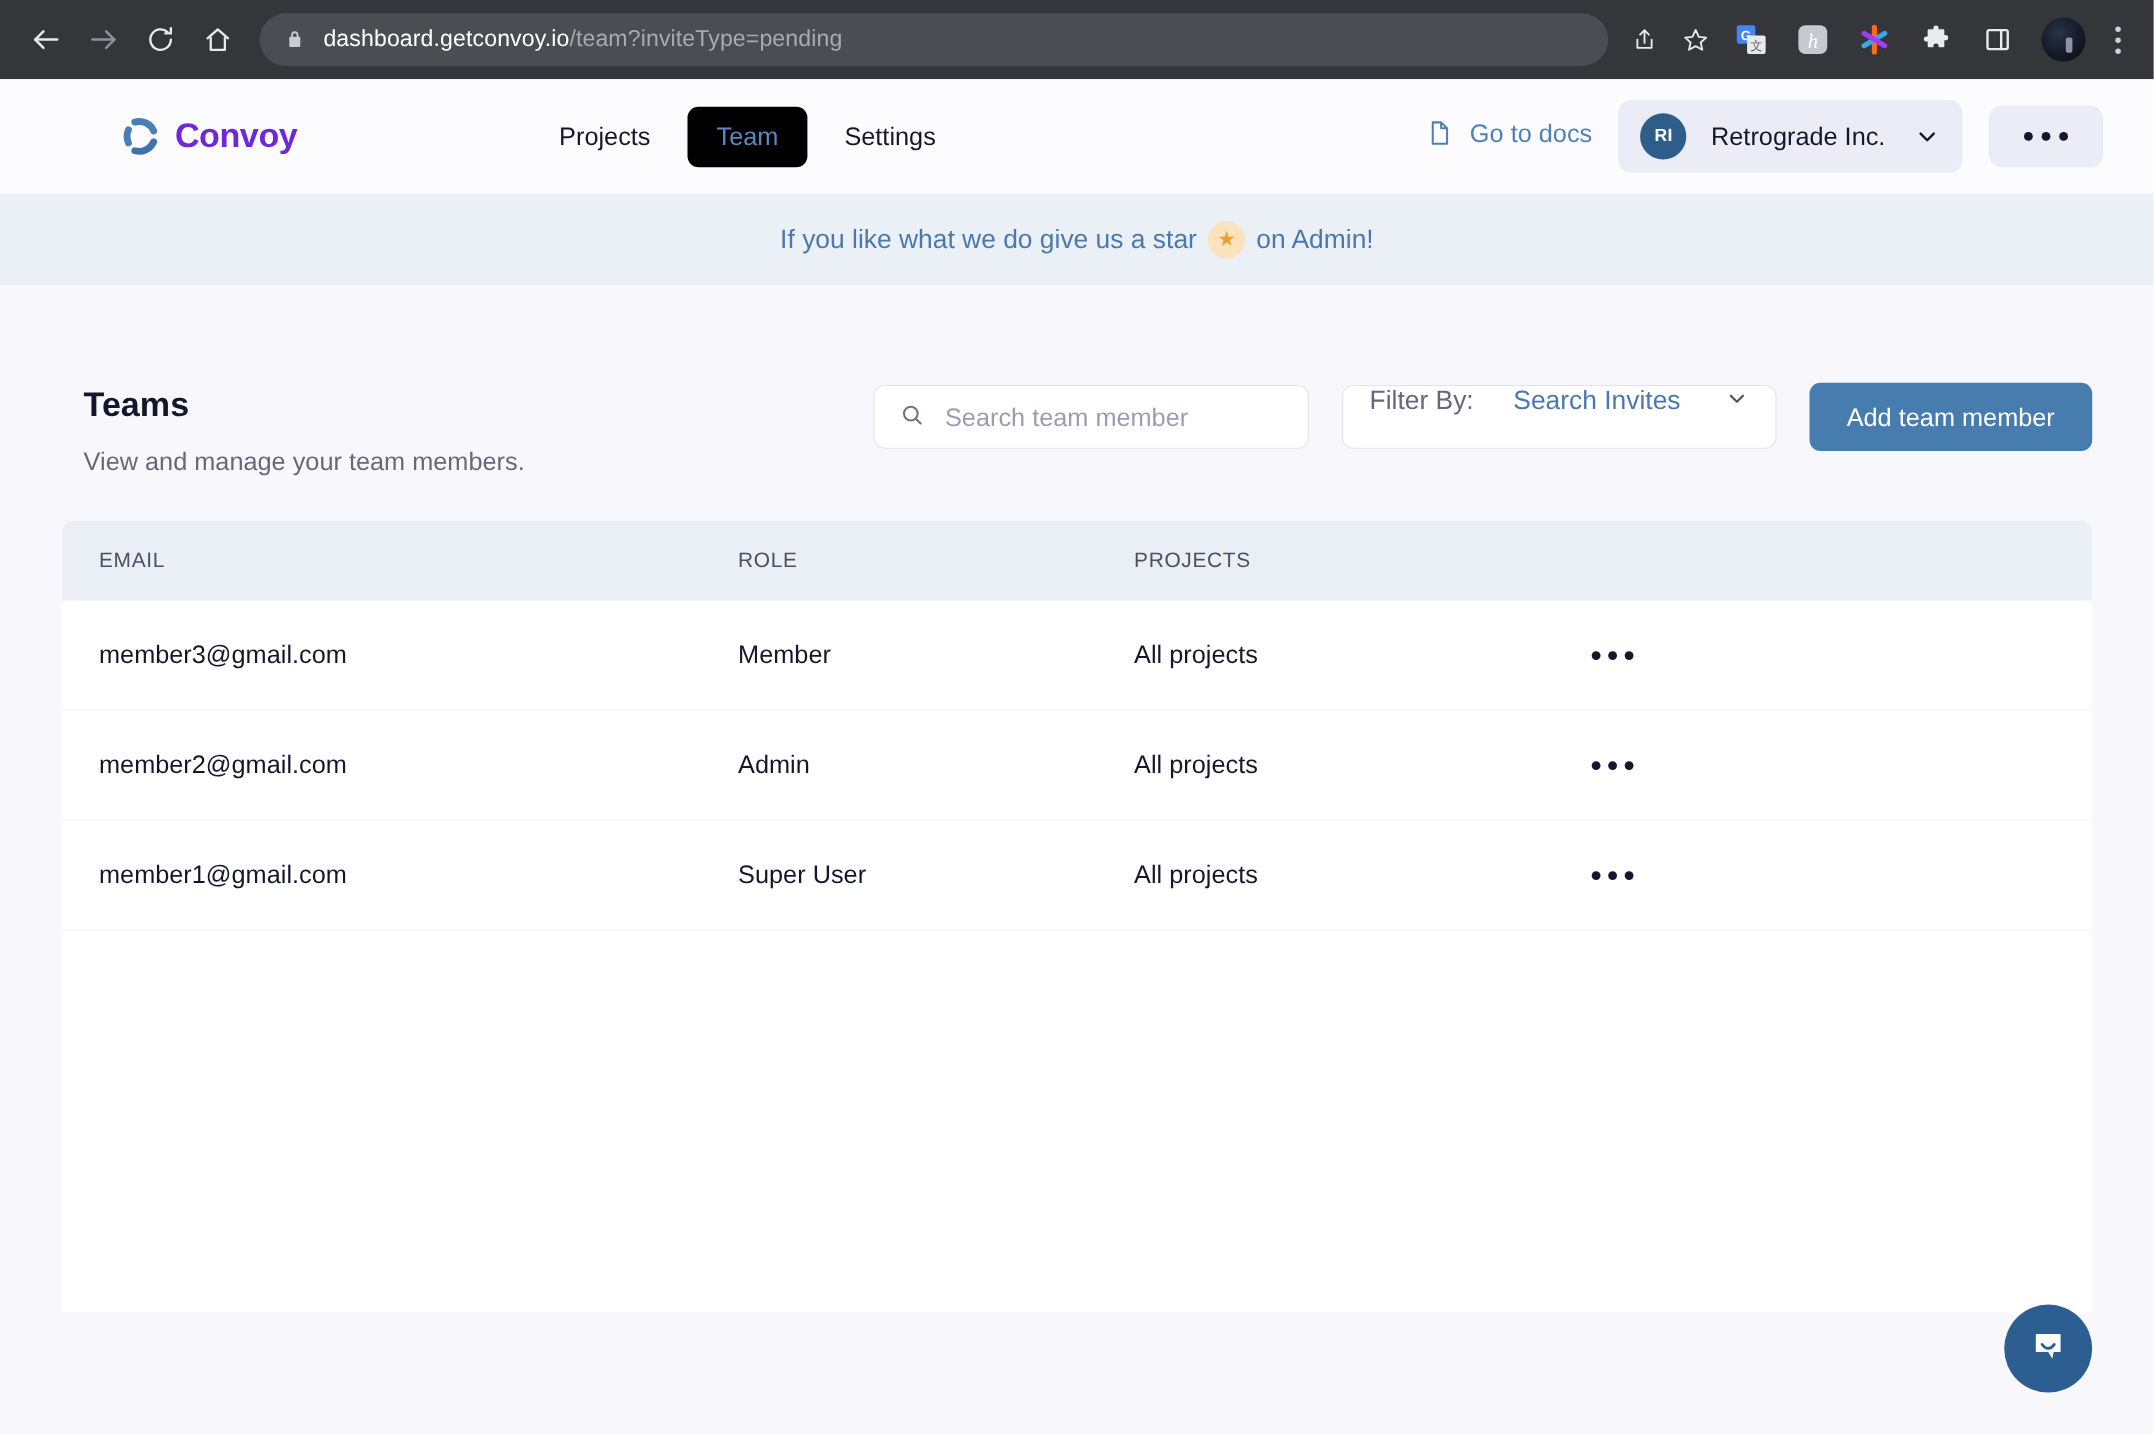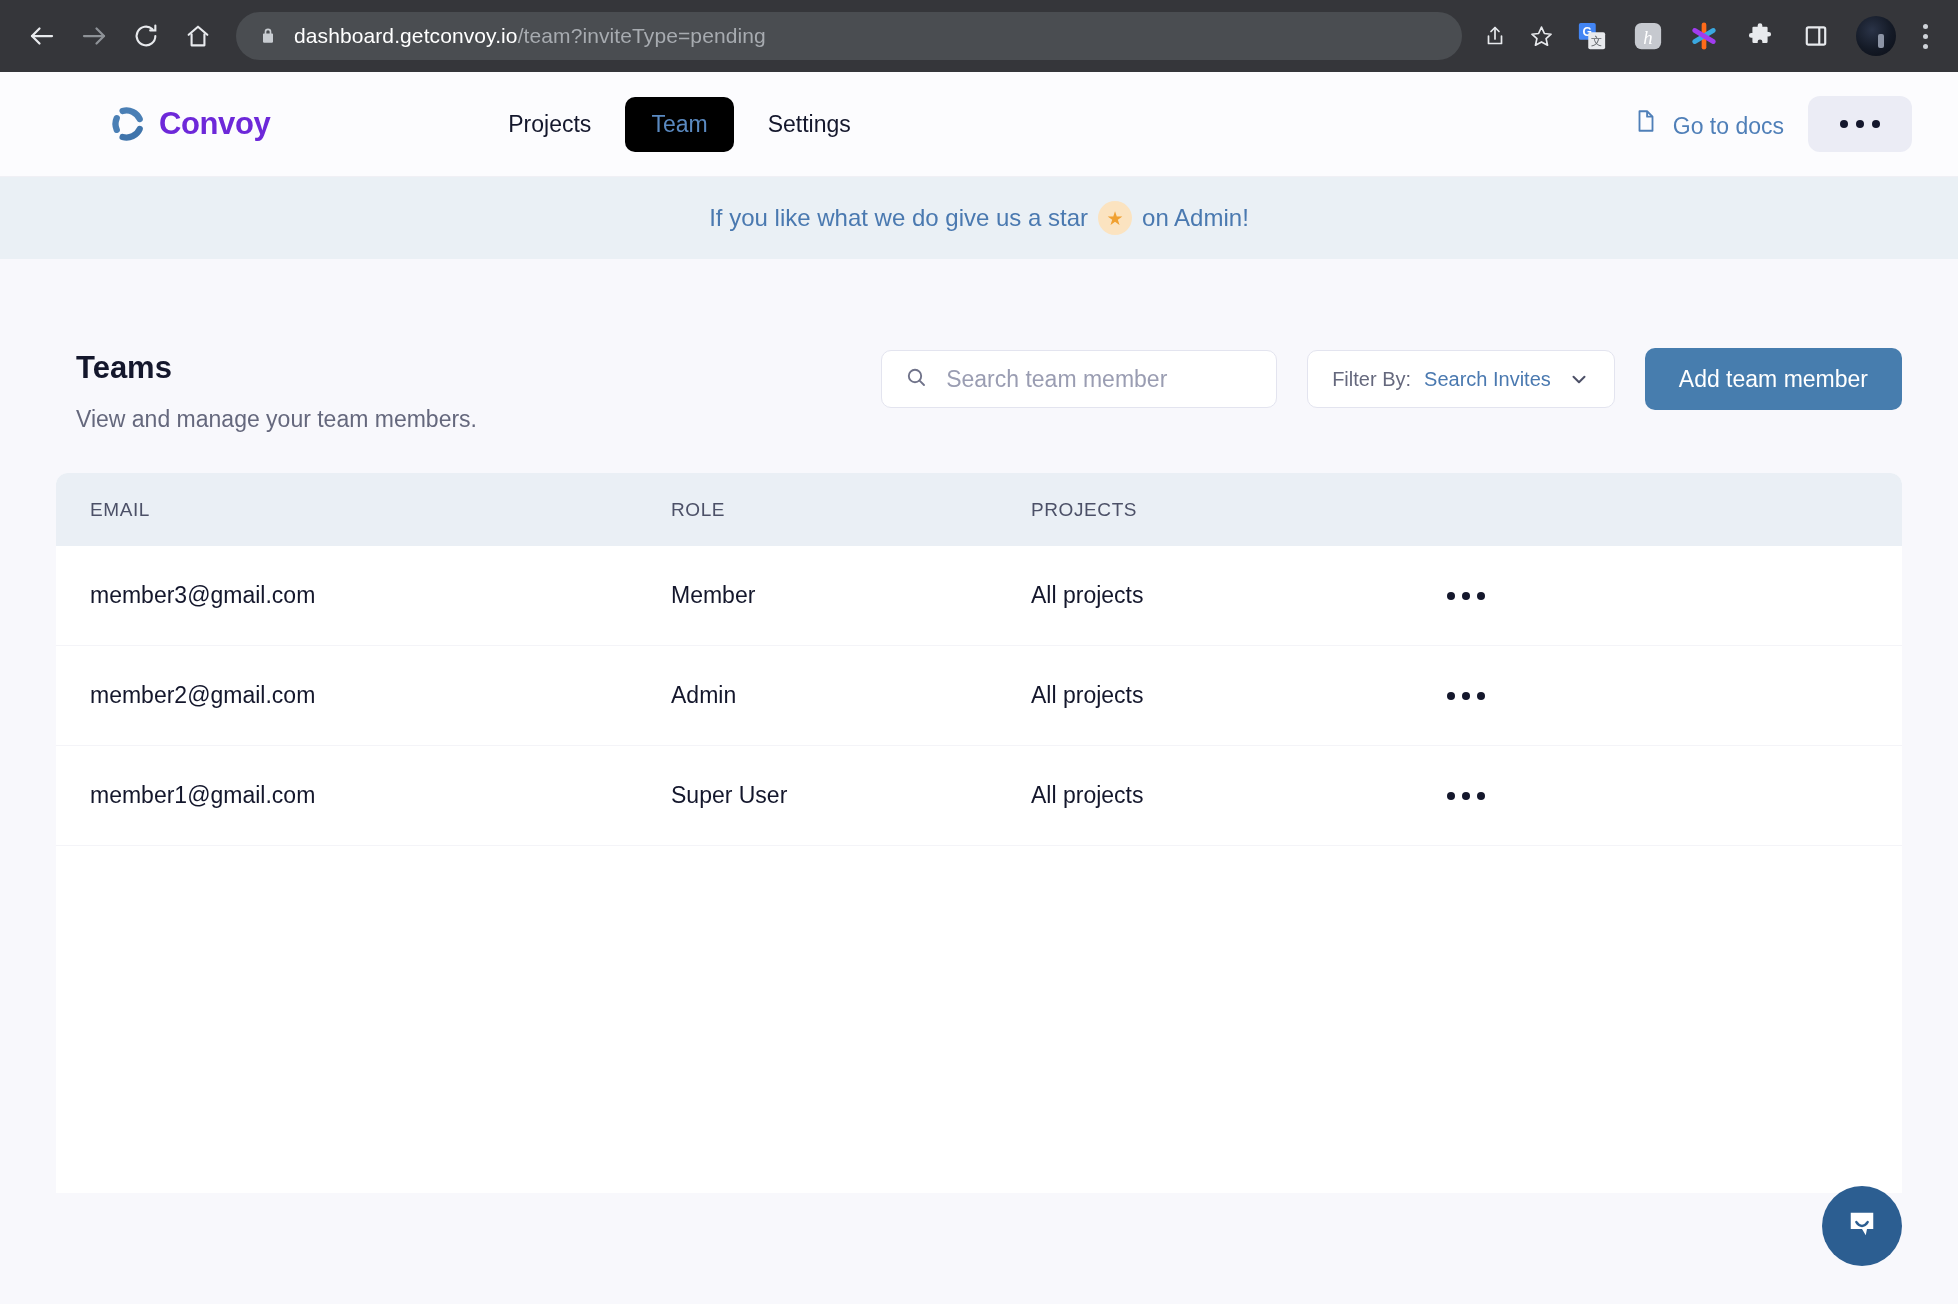--- a/index.html
+++ b/index.html
@@ -98,21 +98,21 @@
   .nav-item {
     font-size: 23px;
     color: #14172c;
     padding: 14px 26px;
     border-radius: 10px;
     white-space: nowrap;
   }
   .nav-item.active { background: #000000; color: #5a89c0; }
 
   .header-right { margin-left: auto; display: flex; align-items: center; gap: 24px; }
-  .docs-link { display: flex; align-items: flex-end; gap: 14px; font-size: 23px; color: #4f7fb8; }
+  .docs-link { display: flex; align-items: flex-start; gap: 14px; font-size: 23px; color: #4f7fb8; }
   .org-chip {
     display: flex; align-items: center; gap: 22px;
     background: #ebecf5;
     border-radius: 12px;
     padding: 12px 20px;
   }
   .org-avatar {
     width: 42px; height: 42px; border-radius: 50%;
     background: #2e5d8a; color: #fff;
     display: flex; align-items: center; justify-content: center;
@@ -170,23 +170,23 @@
     font-size: 23px; color: #14172c; width: 100%;
     font-family: "Liberation Sans", sans-serif;
   }
   .search-box input::placeholder { color: #9a9db2; }
 
   .filter-box {
     height: 58px;
     border: 1px solid #e3e4ef;
     border-radius: 10px;
     background: #ffffff;
-    display: flex; align-items: center;
-    padding: 0 24px; gap: 13px;
-    font-size: 20px;
+    display: flex; 
+    padding: 0 24px; gap: 36px;
+    font-size: 24px;
   }
   .filter-label { color: #65687d; }
   .filter-value { color: #4a79b0; }
 
   .primary-btn {
     height: 62px;
     background: #477dae;
     color: #ffffff;
     border-radius: 10px;
     display: flex; align-items: center;
@@ -344,20 +344,29 @@
     <a class="docs-link">
       <span>
         <svg width="26" height="26" viewBox="0 0 24 24" fill="none" stroke="#4f7fb8" stroke-width="1.7" stroke-linejoin="round">
             <path d="M6 3h7l5 5v13H6z"></path>
             <polyline points="13,3 13,8 18,8"></polyline>
           </svg>
       </span>
       <span>Go to docs</span>
     </a>
 
+    <div class="org-chip">
+      <span class="org-avatar">RI</span>
+      <span class="org-name">Retrograde Inc.</span>
+      <span class="org-caret">
+        <svg width="24" height="24" viewBox="0 0 24 24" fill="none" stroke="#14172c" stroke-width="2.2" stroke-linecap="round" stroke-linejoin="round">
+            <polyline points="6,9.5 12,15.5 18,9.5"></polyline>
+          </svg>
+      </span>
+    </div>
 
     <div class="more-btn">
       <i></i>
         <i></i>
         <i></i>
     </div>
   </div>
 </div>
 
 <div class="gh-banner">

